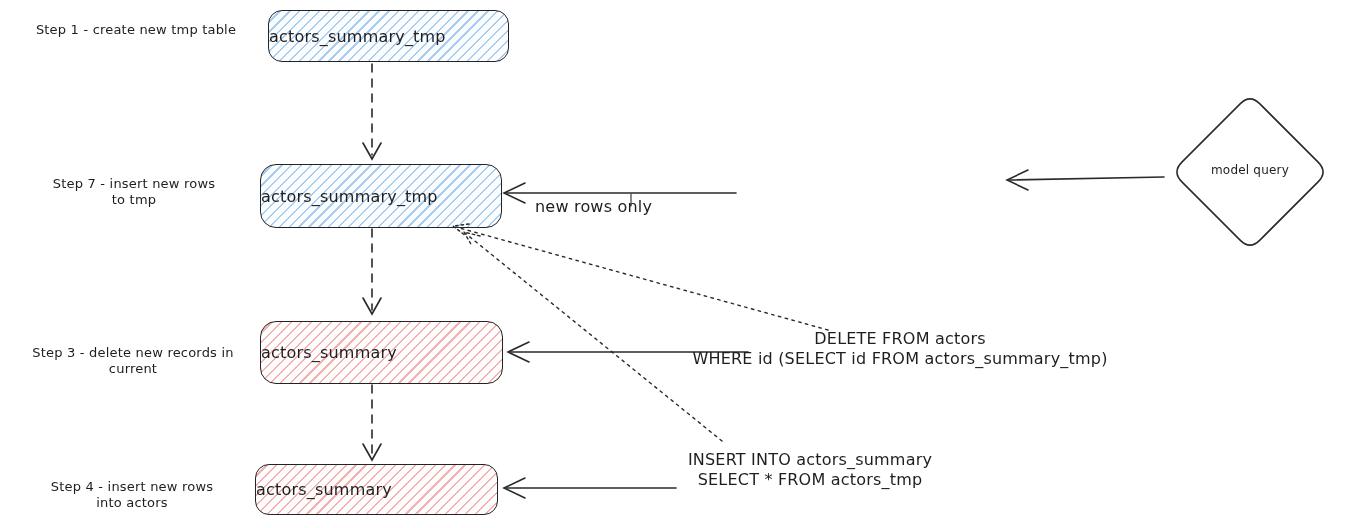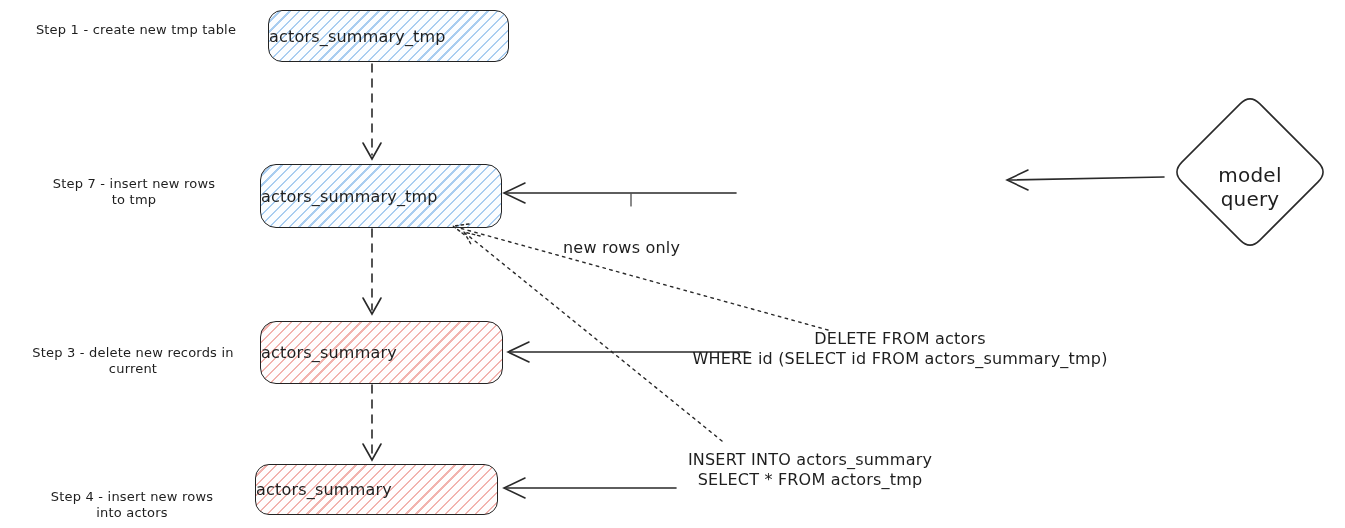--- a/index.html
+++ b/index.html
@@ -18,21 +18,21 @@
     background:repeating-linear-gradient(135deg,#a9cdf0 0 1.6px,rgba(255,255,255,0) 1.6px 7px),#fbfdff;
   }
   .hatch-pink{
     background:repeating-linear-gradient(135deg,#f2b3ae 0 1.5px,rgba(255,255,255,0) 1.5px 7px),#fffdfd;
   }
   .node .label{position:relative;z-index:2;}
   svg#wires{position:absolute;left:0;top:0;z-index:2;}
   .step-label{font-size:13px;}
   .sql{font-size:16px;}
   .small-note{font-size:16px;}
-  .diamond-label{font-size:20px;}
+  .diamond-label{font-size:12px;}
 </style>
 </head>
 <body>
 
 <div id="canvas">
 
   <svg id="wires" width="1345" height="528" viewBox="0 0 1345 528">
     <g stroke="#2a2a2a" stroke-width="1.6" fill="none" stroke-linecap="round">
 
       <g>
@@ -93,25 +93,25 @@
 
   <div class="node hatch-pink" style="left:255px;top:464px;width:241px;height:49px;border-radius:14px;">
     <span class="label">actors_summary</span>
   </div>
 
   <div class="txt step-label center" style="left:8px;top:22px;width:256px;">Step 1 - create new tmp table</div>
   <div class="txt step-label center" style="left:20px;top:176px;width:228px;">Step 7 - insert new rows
 to tmp</div>
   <div class="txt step-label center" style="left:4px;top:345px;width:258px;">Step 3 - delete new records in
 current</div>
-  <div class="txt step-label center" style="left:18px;top:489px;width:228px;">Step 4 - insert new rows
+  <div class="txt step-label center" style="left:18px;top:479px;width:228px;">Step 4 - insert new rows
 into actors</div>
 
 
-  <div class="txt small-note" style="left:563px;top:197px;margin-top:41px;">new rows only</div>
+  <div class="txt small-note" style="left:535px;top:197px;">new rows only</div>
 
   <div class="txt sql center" style="left:655px;top:450px;width:310px;">INSERT INTO actors_summary
 SELECT * FROM actors_tmp</div>
 
   <div class="txt sql center" style="left:680px;top:329px;width:440px;">DELETE FROM actors
 WHERE id (SELECT id FROM actors_summary_tmp)</div>
 
   <div class="txt diamond-label center" style="left:1190px;top:163px;width:120px;">model query</div>
 
 </div>

